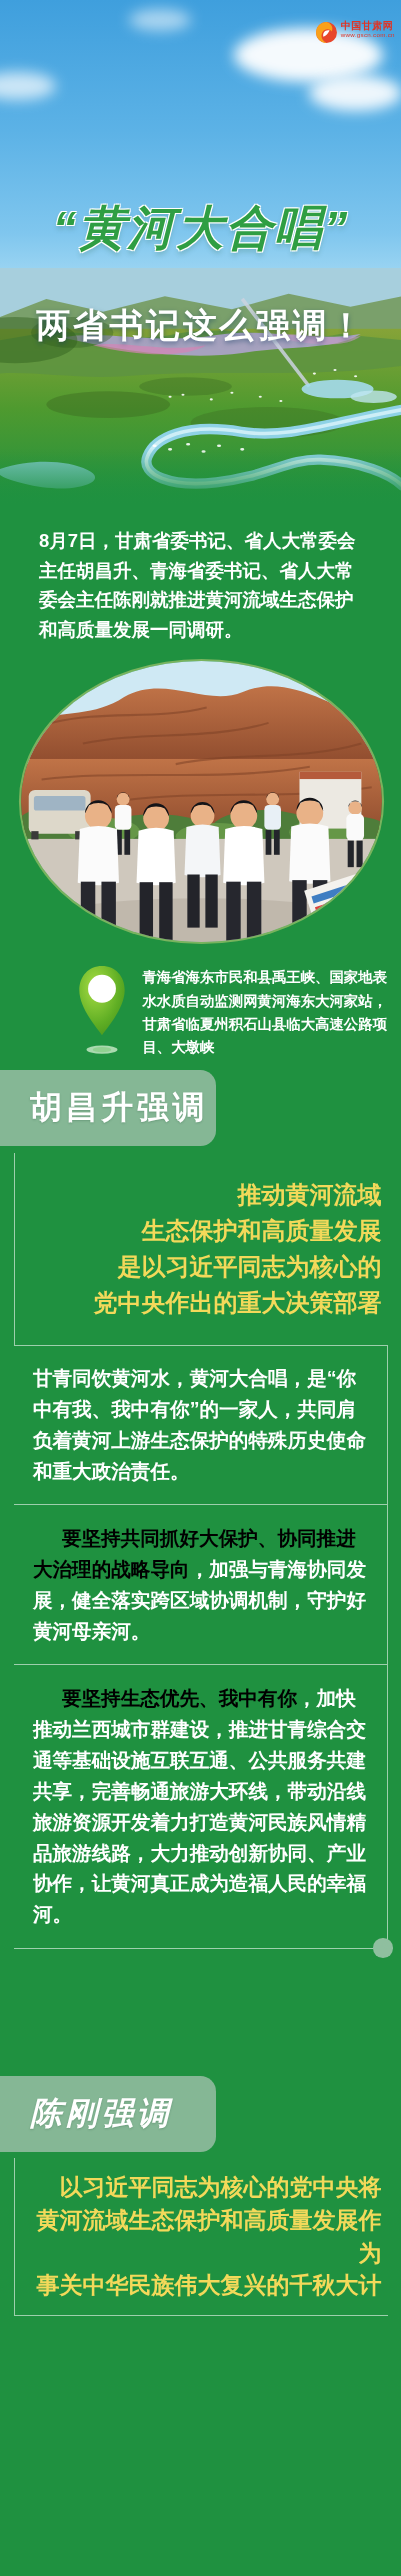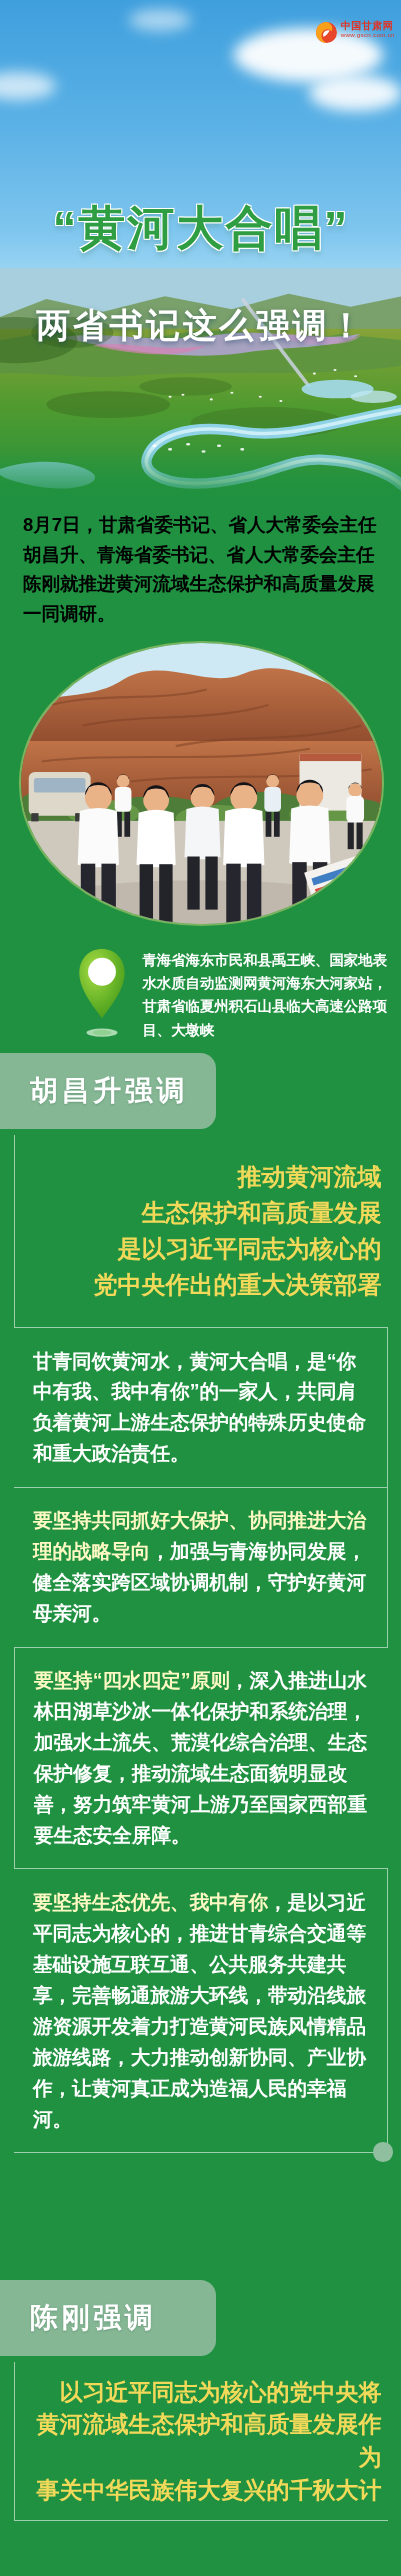--- a/index.html
+++ b/index.html
@@ -15,46 +15,46 @@
   .c4{width:62px;height:21.6px;left:129px;top:9.3px;opacity:.55}
   .landscape{position:absolute;left:0;top:268px;width:402px;height:237px;}
   .brand{position:absolute;right:7.2px;top:20.6px;display:flex;align-items:flex-start;gap:3.1px;z-index:5;}
   .brand .swirl{width:23px;height:23px;}
   .brand-name{color:#e03324;font-size:10px;line-height:1.05;letter-spacing:0.5px;}
   .brand-url{color:#e03324;font-size:6.2px;font-weight:400;letter-spacing:0.3px;}
   .t1{position:absolute;left:0;top:97px;width:100%;text-align:center;z-index:4;
       color:#f79421;font-size:58px;letter-spacing:5.2px;
       text-shadow:2.1px 2.1px 0 #fff,-2.1px -2.1px 0 #fff,2.1px -2.1px 0 #fff,-2.1px 2.1px 0 #fff,0 2.1px 0 #fff,0 -2.1px 0 #fff,2.1px 0 0 #fff,-2.1px 0 0 #fff,0 5.2px 7.2px rgba(30,90,130,.25);}
   .t2{position:absolute;left:0;top:197px;width:100%;text-align:center;z-index:4;
-      color:#2f9e43;font-size:47px;letter-spacing:2.1px;
+      color:#2f9e43;font-size:47px;font-style:italic;letter-spacing:2.1px;
       text-shadow:1px 1px 0 #fff,-1px -1px 0 #fff,1px -1px 0 #fff,-1px 1px 0 #fff,0 4.1px 5.2px rgba(40,100,70,.25);}
   .t3{position:absolute;left:0;top:303px;width:100%;text-align:center;z-index:4;
       color:#fff;font-size:34px;letter-spacing:2.6px;text-shadow:0 2.1px 5.2px rgba(15,60,95,.5);}
   
-  .intro{margin:0;padding:5.2px 23px 0;color:#000000;font-size:18.5px;line-height:1.6;}
+  .intro{margin:16px;padding:5.2px 23px 0;color:#ffffff;font-size:18.5px;line-height:1.6;}
   .photo-ellipse{position:relative;width:361px;height:281px;margin:14.4px auto 0;border-radius:50%;
         overflow:hidden;box-shadow:0 0 0 2.1px rgba(230,222,130,.45);}
   .photo-ellipse svg{display:block;width:100%;height:100%;}
   .loc{display:flex;gap:14.4px;margin:21.6px 9.3px 0 76px;font-family:Liberation Serif, serif;}
   .loc-pin{flex:0 0 52px;width:52px;height:98px;}
   .loc-text{margin:3.1px 0 0;color:#fff;font-size:14.4px;line-height:1.62;}
   .pill{margin-top:9.3px;width:216px;height:76px;background:#85b795;border-radius:0 15.5px 15.5px 0;
         display:flex;align-items:center;box-sizing:border-box;padding-left:30px;
-        color:#fff;font-size:28px;letter-spacing:3.6px;text-shadow:0 1px 2.1px rgba(30,80,50,.25);}
+        color:#fff;font-size:32px;letter-spacing:3.6px;text-shadow:0 1px 2.1px rgba(30,80,50,.25);}
   .blocks{margin:6.2px 14.4px 0;}
   .box{box-sizing:border-box;color:#fff;font-size:19.6px;line-height:1.58;padding:17.5px 18.5px;}
   .quote{text-align:right;color:#f3d95a;font-size:24px;line-height:1.5;white-space:pre-line;padding:24px 6.2px;}
-  .lead{color:#fef9c3;}
+  .lead{color:#000000;margin-left:29px;}
   .b-l{border-left:1.5px solid rgba(190,222,200,.8);border-bottom:1.5px solid rgba(190,222,200,.8);}
   .b-r{border-right:1.5px solid rgba(190,222,200,.8);border-bottom:1.5px solid rgba(190,222,200,.8);}
   .b-r0{border-right:1.5px solid rgba(190,222,200,.8);}
   .end-line{position:relative;margin:0 14.4px;border-top:1.5px solid rgba(190,222,200,.8);height:24px;}
   .end-line .dot{position:absolute;width:19.6px;height:19.6px;border-radius:50%;background:#8fbf9f;top:-10.8px;}
   .end-right .dot{right:-5.2px;}
-  .sec-chen .pill{margin-top:103px;}
+  .sec-chen .pill{margin-top:103px;font-style:italic;}
   .sec-chen .box{font-size:19.6px;line-height:1.48;padding:11.3px 18.5px;}
   .sec-chen .quote{font-size:23px;line-height:1.42;padding:13.4px 6.2px;}
 </style>
 </head>
 <body>
 
 <div class="page">
 
   <header class="hero">
     <div class="cloud c1"></div>
@@ -261,22 +261,21 @@
       <div class="pill">
         <span>胡昌升强调</span>
       </div>
       <div class="blocks">
         <div class="box quote b-l">推动黄河流域
 生态保护和高质量发展
 是以习近平同志为核心的
 党中央作出的重大决策部署</div>
         <div class="box b-r">甘青同饮黄河水，黄河大合唱，是“你中有我、我中有你”的一家人，共同肩负着黄河上游生态保护的特殊历史使命和重大政治责任。</div>
         <div class="box b-r"><span class="lead">要坚持共同抓好大保护、协同推进大治理的战略导向</span><span>，加强与青海协同发展，健全落实跨区域协调机制，守护好黄河母亲河。</span></div>
-        <div class="box b-l"><span class="lead">要坚持“四水四定”原则</span><span>，深入推进山水林田湖草沙冰一体化保护和系统治理，加强水土流失、荒漠化综合治理、生态保护修复，推动流域生态面貌明显改善，努力筑牢黄河上游乃至国家西部重要生态安全屏障。</span></div>
-        <div class="box b-r0"><span class="lead">要坚持生态优先、我中有你</span><span>，是以习近平同志为核心的，推进甘青综合交通等基础设施互联互通、公共服务共建共享，完善畅通旅游大环线，带动沿线旅游资源开发着力打造黄河民族风情精品旅游线路，大力推动创新协同、产业协作，让黄河真正成为造福人民的幸福河。</span></div>
+        <div class="box b-r0"><span class="lead">要坚持生态优先、我中有你</span><span>，加快推动兰西城市群建设，推进甘青综合交通等基础设施互联互通、公共服务共建共享，完善畅通旅游大环线，带动沿线旅游资源开发着力打造黄河民族风情精品旅游线路，大力推动创新协同、产业协作，让黄河真正成为造福人民的幸福河。</span></div>
       </div>
       <div class="end-line end-right">
           <span class="dot"></span>
         </div>
     </section>
 
     <section class="sec-chen">
       <div class="pill">
         <span>陈刚强调</span>
       </div>

